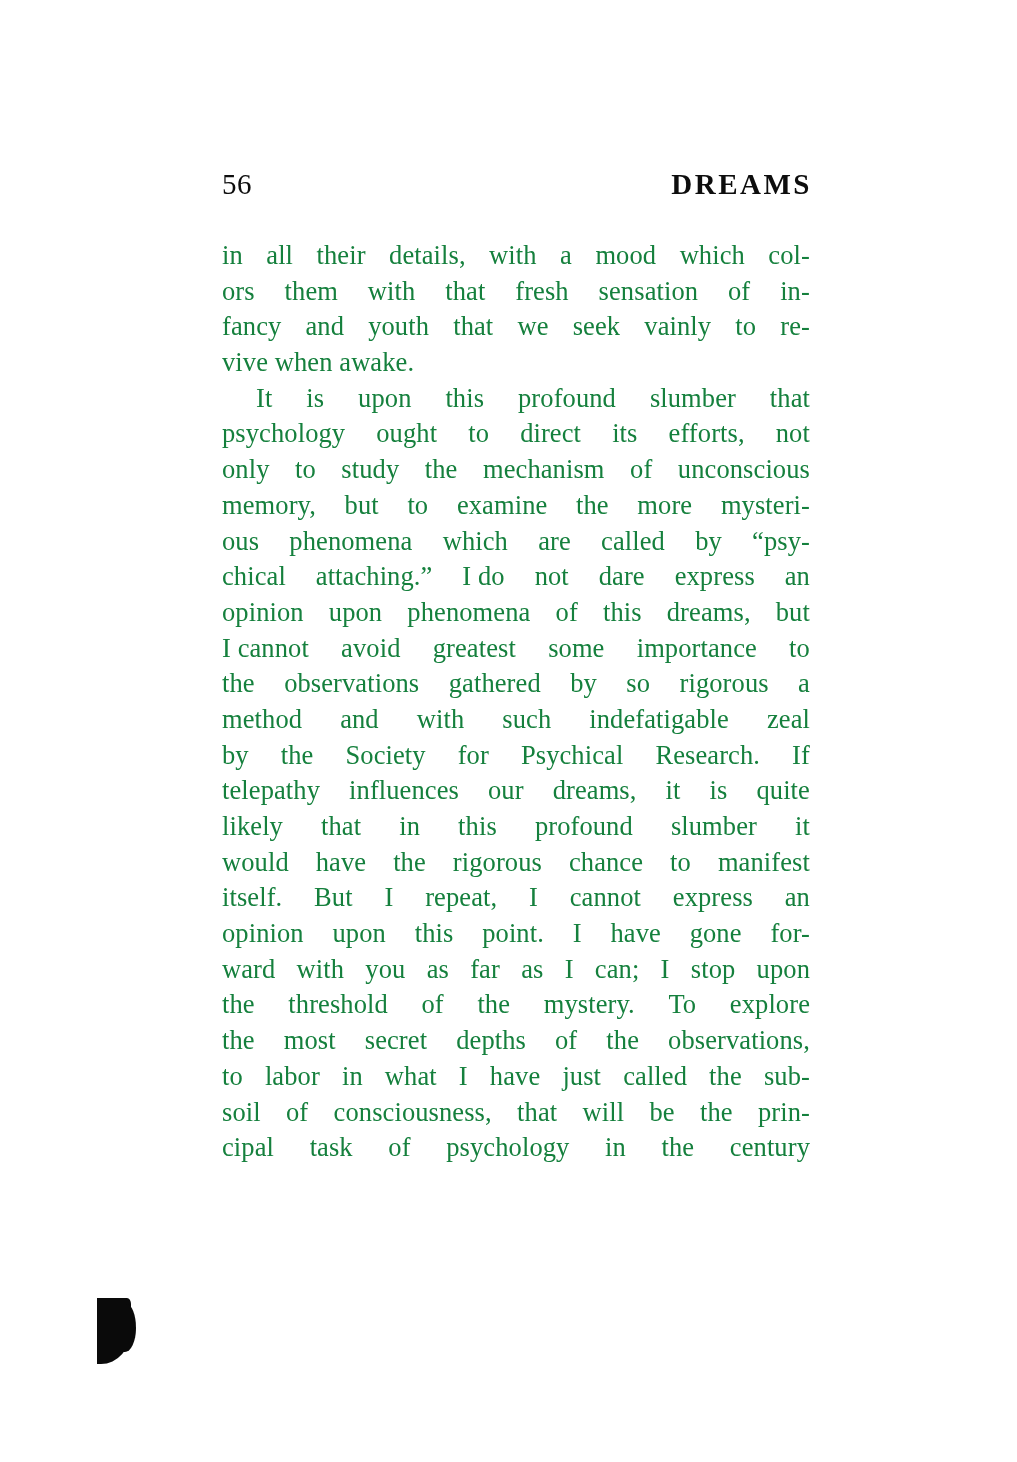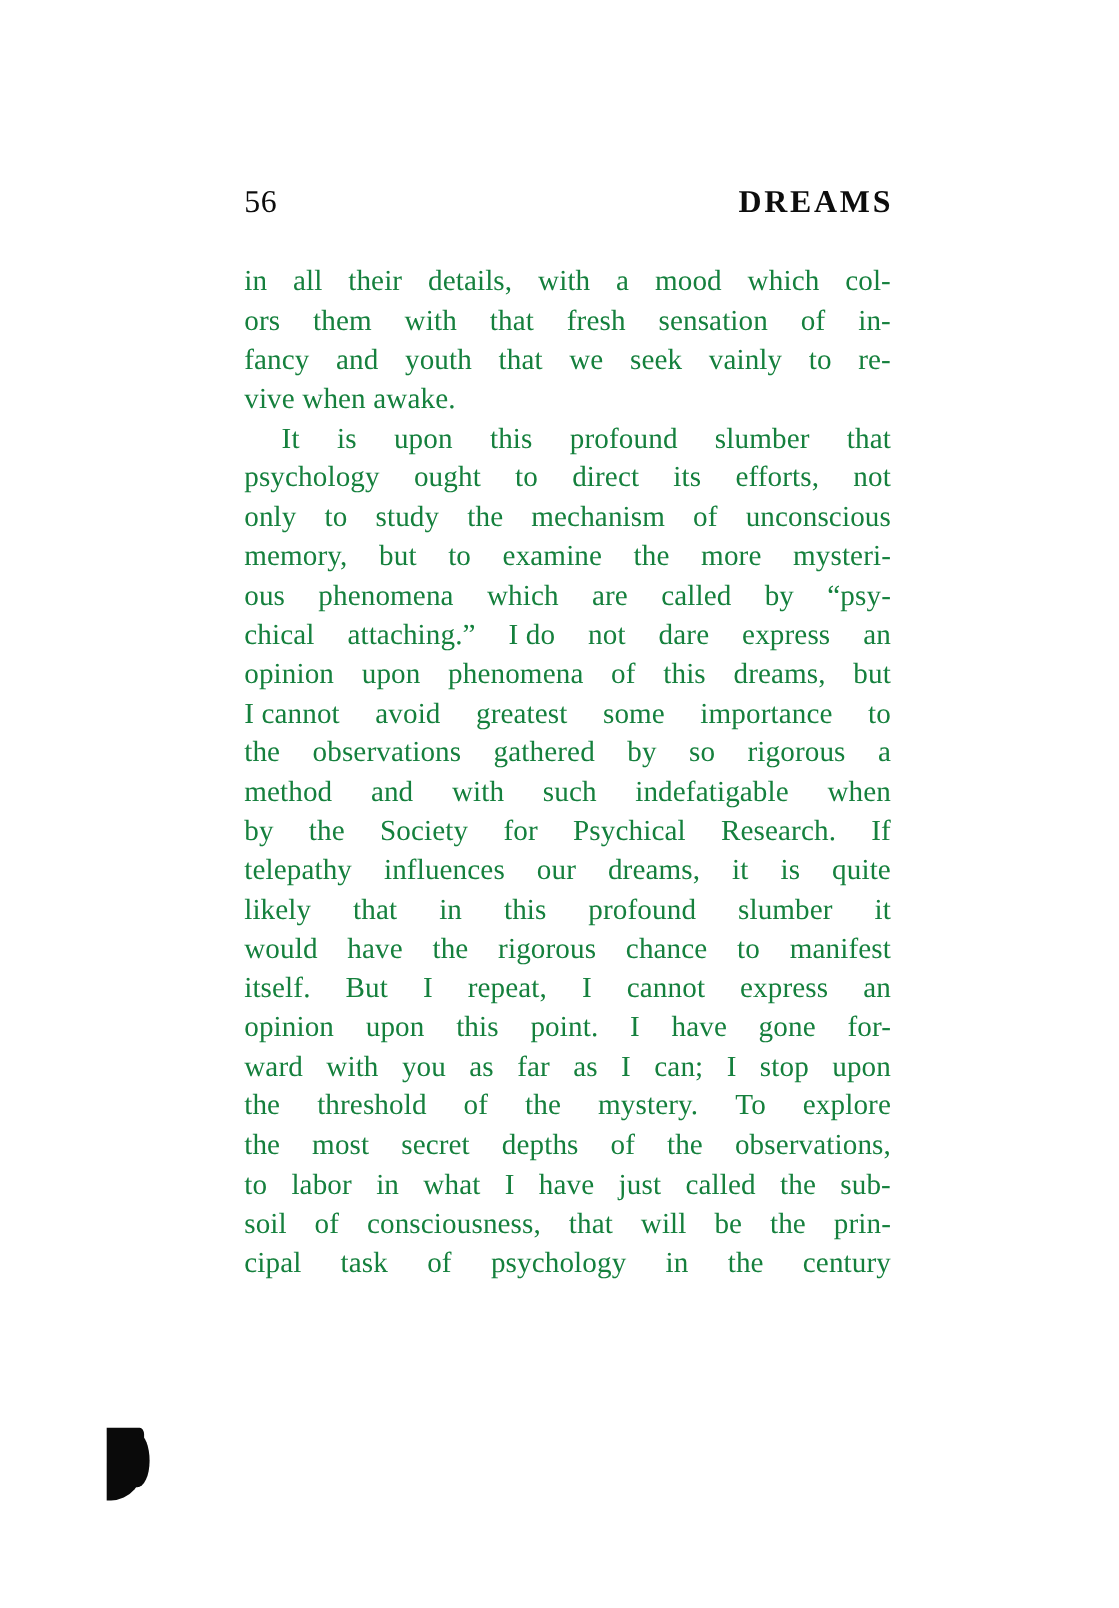--- a/index.html
+++ b/index.html
@@ -231,21 +231,21 @@
         <span>so</span>
         <span>rigorous</span>
         <span>a</span>
       </div>
       <div class="line j">
         <span>method</span>
         <span>and</span>
         <span>with</span>
         <span>such</span>
         <span>indefatigable</span>
-        <span>when</span>
+        <span>zeal</span>
       </div>
       <div class="line j">
         <span>by</span>
         <span>the</span>
         <span>Society</span>
         <span>for</span>
         <span>Psychical</span>
         <span>Research.</span>
         <span>If</span>
       </div>

